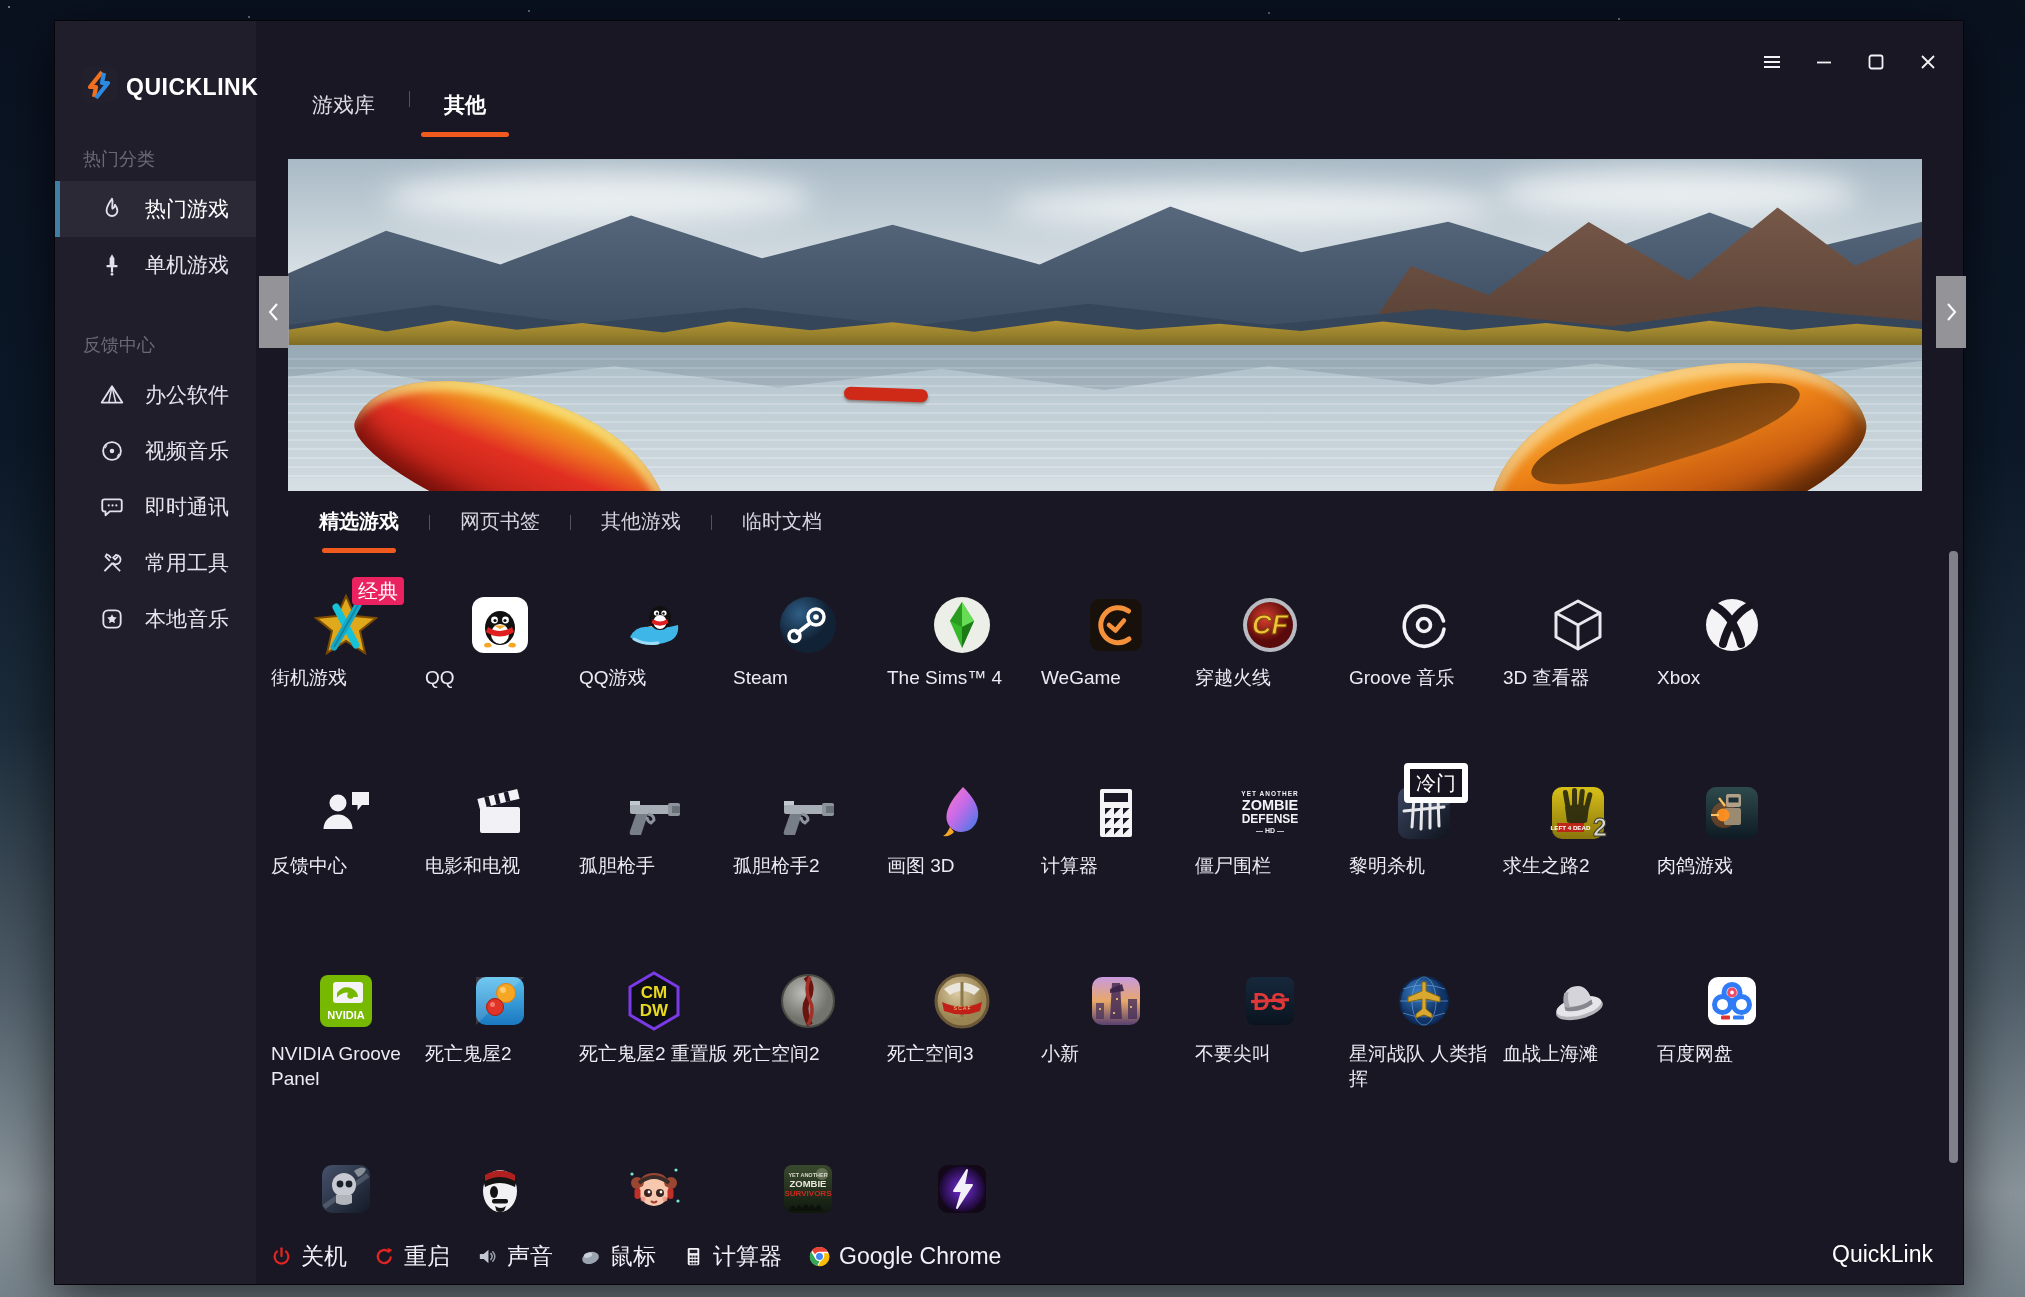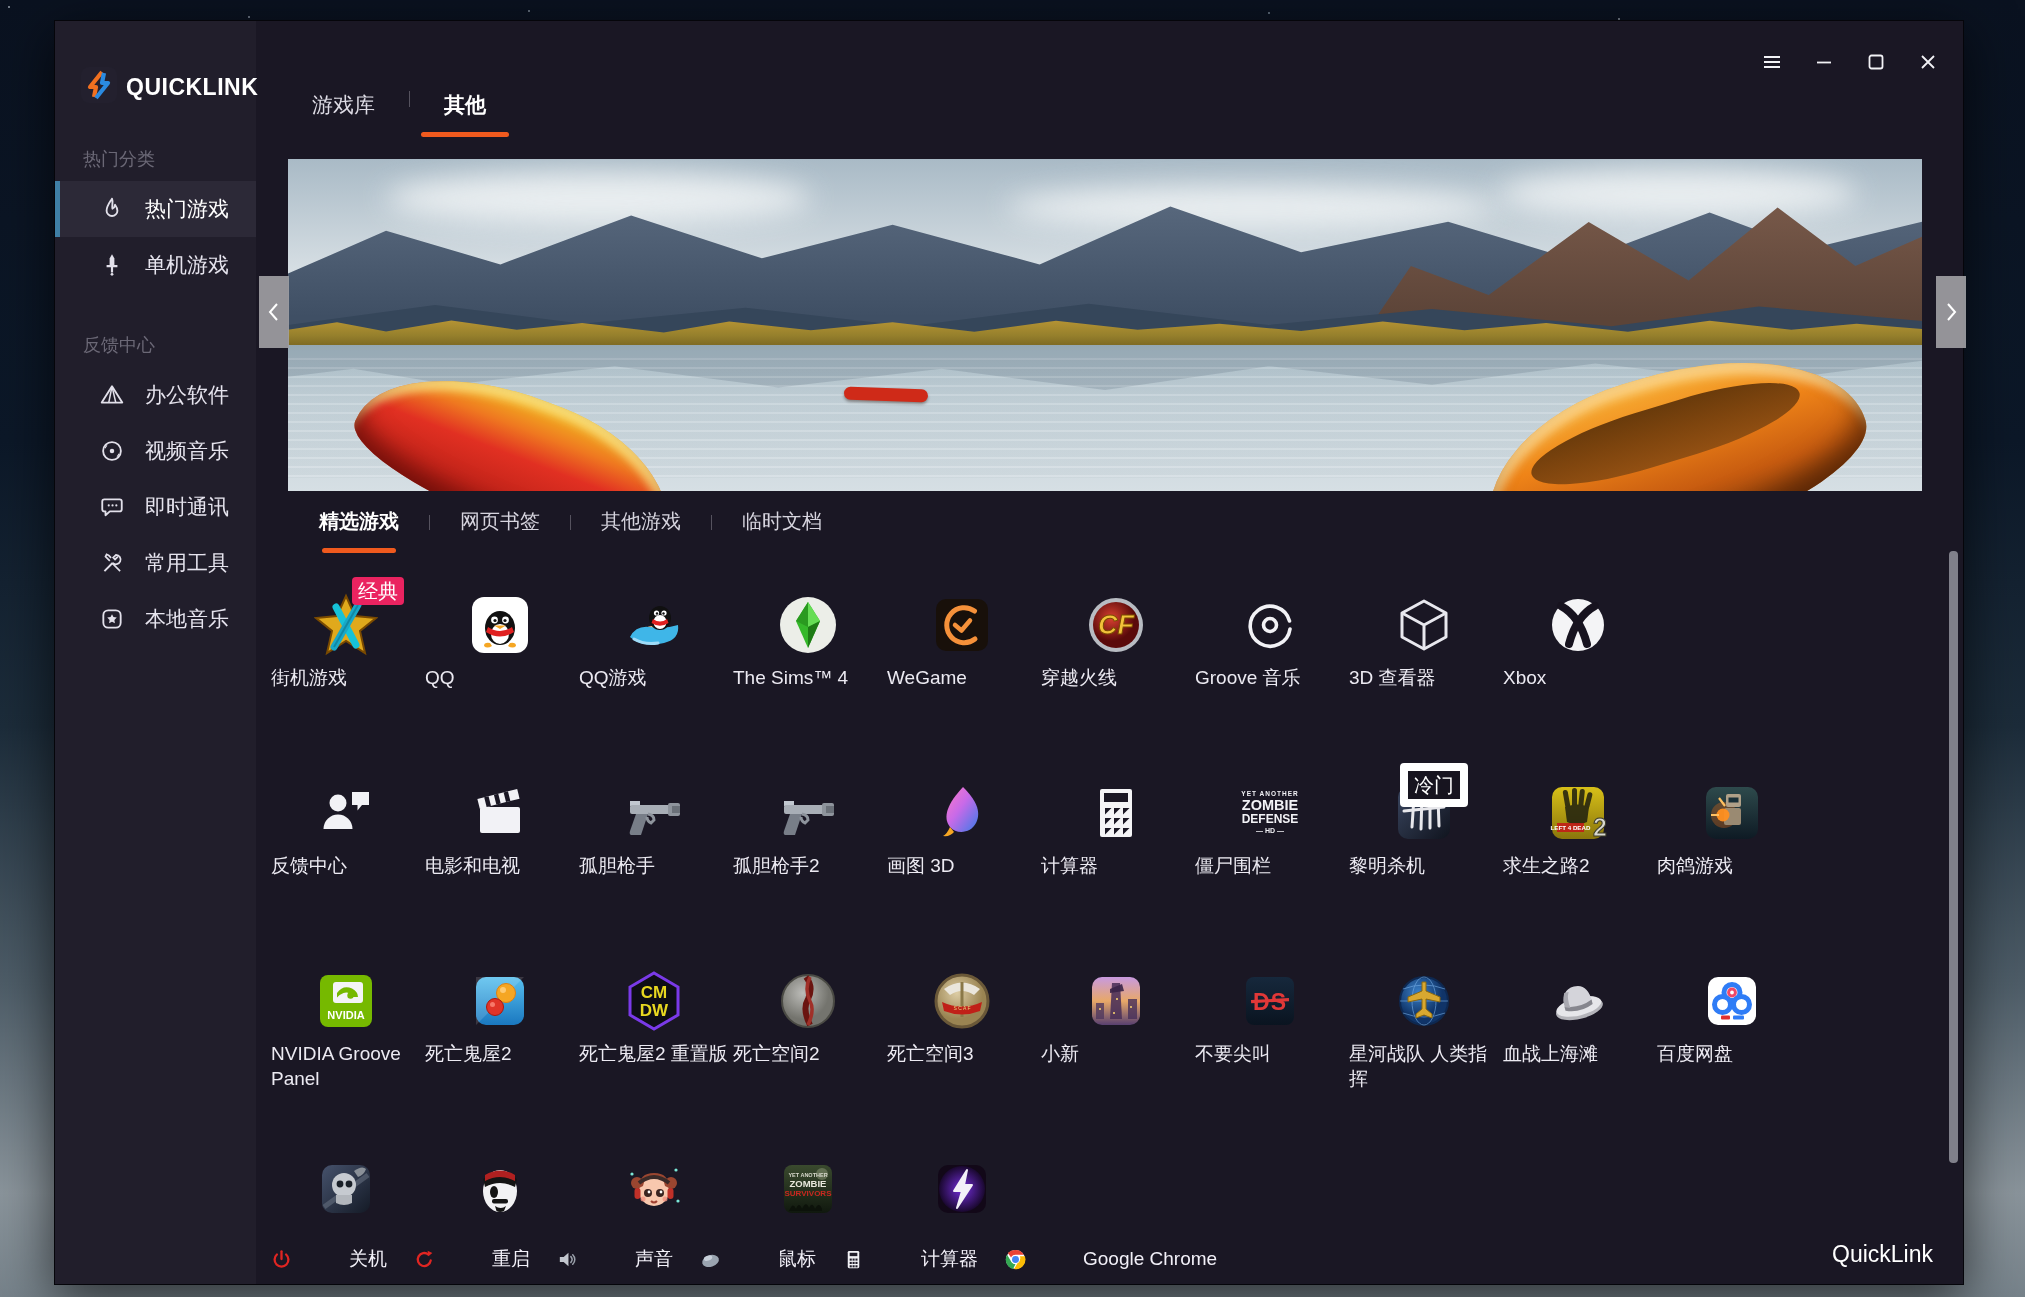--- a/index.html
+++ b/index.html
@@ -66,26 +66,26 @@
   .subtab.active::after{content:"";position:absolute;left:50%;transform:translateX(-50%);bottom:-2px;width:74px;height:5px;border-radius:3px;background:#f05a1e;}
   .sub-div{width:1px;height:15px;background:#55525e;margin-bottom:14px;}
   
   .grid-row{position:absolute;left:13px;display:flex;}
   .cell{width:154px;flex:0 0 154px;display:flex;flex-direction:column;align-items:center;cursor:pointer;}
   .iconwrap{position:relative;width:64px;height:64px;}
   .iconwrap svg{width:64px;height:64px;display:block;}
   .cell-label{margin-top:8px;width:150px;text-align:left;color:#eceaf2;font-size:19px;line-height:1.32;min-height:25px;}
   .badge{position:absolute;font-size:20px;line-height:1;padding:4px 6px;border-radius:4px;white-space:nowrap;}
   .badge.pink{background:#ea2360;color:#fff;top:-16px;right:-26px;}
-  .badge.outline{background:#17141f;color:#fff;border:8px solid #ffffff;top:-18px;right:-12px;}
+  .badge.outline{background:#17141f;color:#fff;border:6px solid #ffffff;top:-18px;right:-12px;}
   
   .taskbar{position:absolute;left:14px;bottom:12px;display:flex;align-items:center;gap:26px;}
   .tb-item{display:flex;align-items:center;gap:8px;cursor:pointer;}
   .tb-item svg{width:23px;height:23px;display:block;}
-  .tb-label{color:#f2f0f8;font-size:19px;margin-left:48px;}
+  .tb-label{color:#f2f0f8;font-size:23px;}
   .brand-footer{position:absolute;right:30px;bottom:16px;color:#fff;font-size:23px;}
   
   .win-controls{position:absolute;top:28px;right:22px;display:flex;align-items:center;gap:26px;}
   .wc{width:26px;height:26px;display:flex;align-items:center;justify-content:center;cursor:pointer;}
   
   .scroll-thumb{position:absolute;left:1894px;top:530px;width:9px;height:612px;background:#80808a;border-radius:4px;}
 </style>
 </head>
 <body>
 
@@ -271,20 +271,38 @@
                 <circle cx="35" cy="20.5" r="1.2" fill="#111"></circle>
                 <circle cx="41.5" cy="20.5" r="1.2" fill="#111"></circle>
                 <path d="M31 26 q7 5 14 0 l1.5 4 q-8.5 5.5-17 0 Z" fill="#e02020"></path>
               </svg>
             </div>
             <div class="cell-label">QQ游戏</div>
           </div>
           <div class="cell">
             <div class="iconwrap">
               <svg viewBox="0 0 64 64">
+                <defs>
+                  <radialGradient id="stg1" cx=".35" cy=".3">
+                    <stop offset="0" stop-color="#2e5e86"></stop>
+                    <stop offset="1" stop-color="#122236"></stop>
+                  </radialGradient>
+                </defs>
+                <circle cx="32" cy="32" r="28" fill="url(#stg1)"></circle>
+                <circle cx="40" cy="24" r="8" fill="none" stroke="#fff" stroke-width="3.5"></circle>
+                <circle cx="40" cy="24" r="2.8" fill="#fff"></circle>
+                <path d="M33.5 30.5 L20 41" stroke="#fff" stroke-width="4"></path>
+                <circle cx="18.5" cy="43" r="5.5" fill="none" stroke="#fff" stroke-width="3.5"></circle>
+              </svg>
+            </div>
+            <div class="cell-label">Steam</div>
+          </div>
+          <div class="cell">
+            <div class="iconwrap">
+              <svg viewBox="0 0 64 64">
                 <circle cx="32" cy="32" r="28" fill="#eceee8"></circle>
                 <polygon points="32,9 44,28 32,55 20,28" fill="#35b82a"></polygon>
                 <polygon points="32,9 44,28 32,34" fill="#66dd55"></polygon>
                 <polygon points="32,9 20,28 32,34" fill="#2a9a20"></polygon>
                 <polygon points="32,34 44,28 32,55" fill="#1e7a16"></polygon>
               </svg>
             </div>
             <div class="cell-label">The Sims™ 4</div>
           </div>
           <div class="cell">

